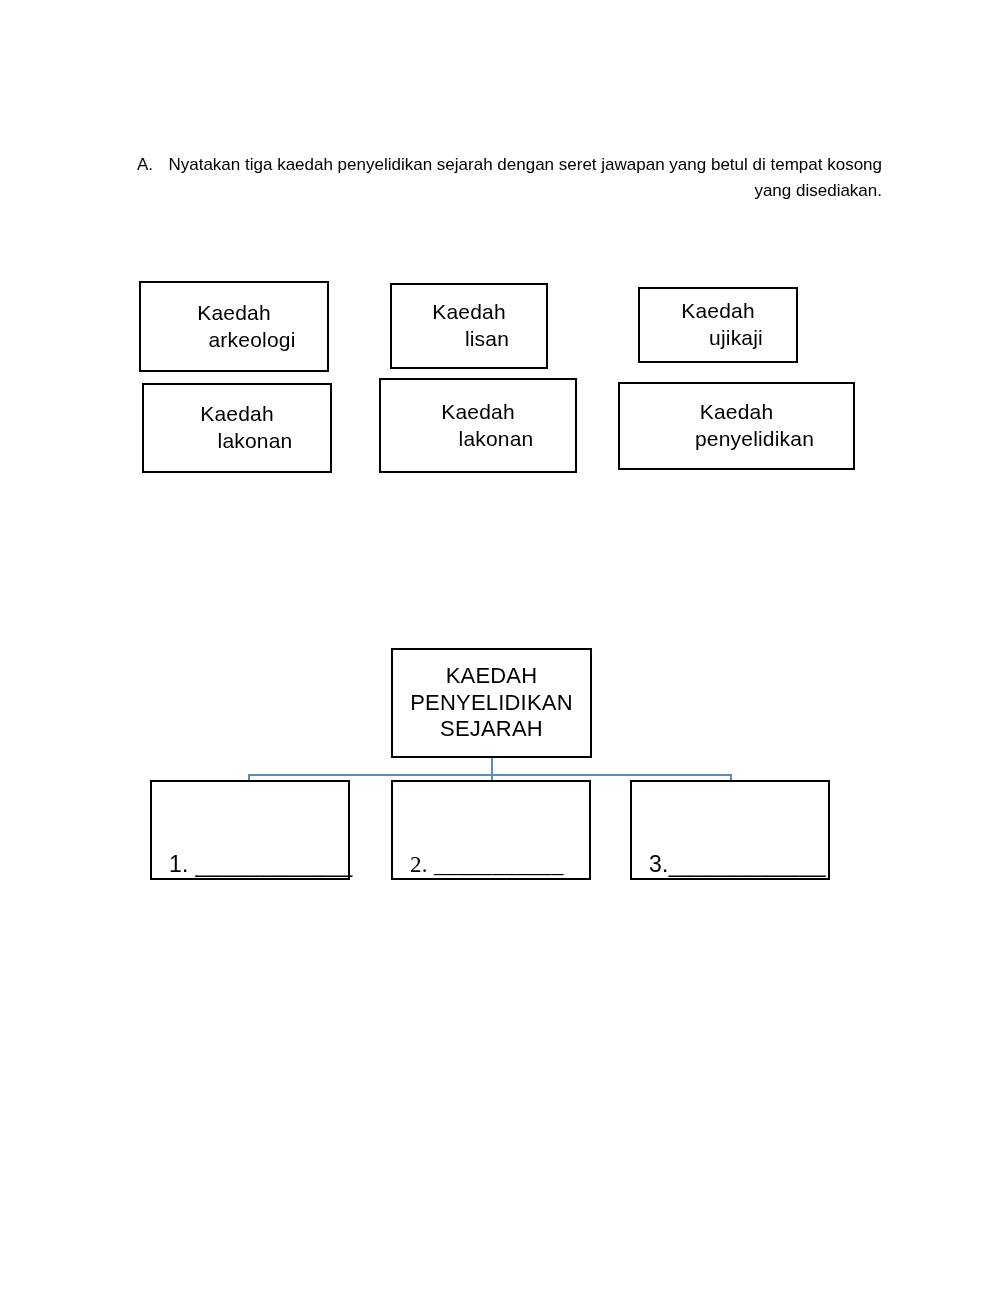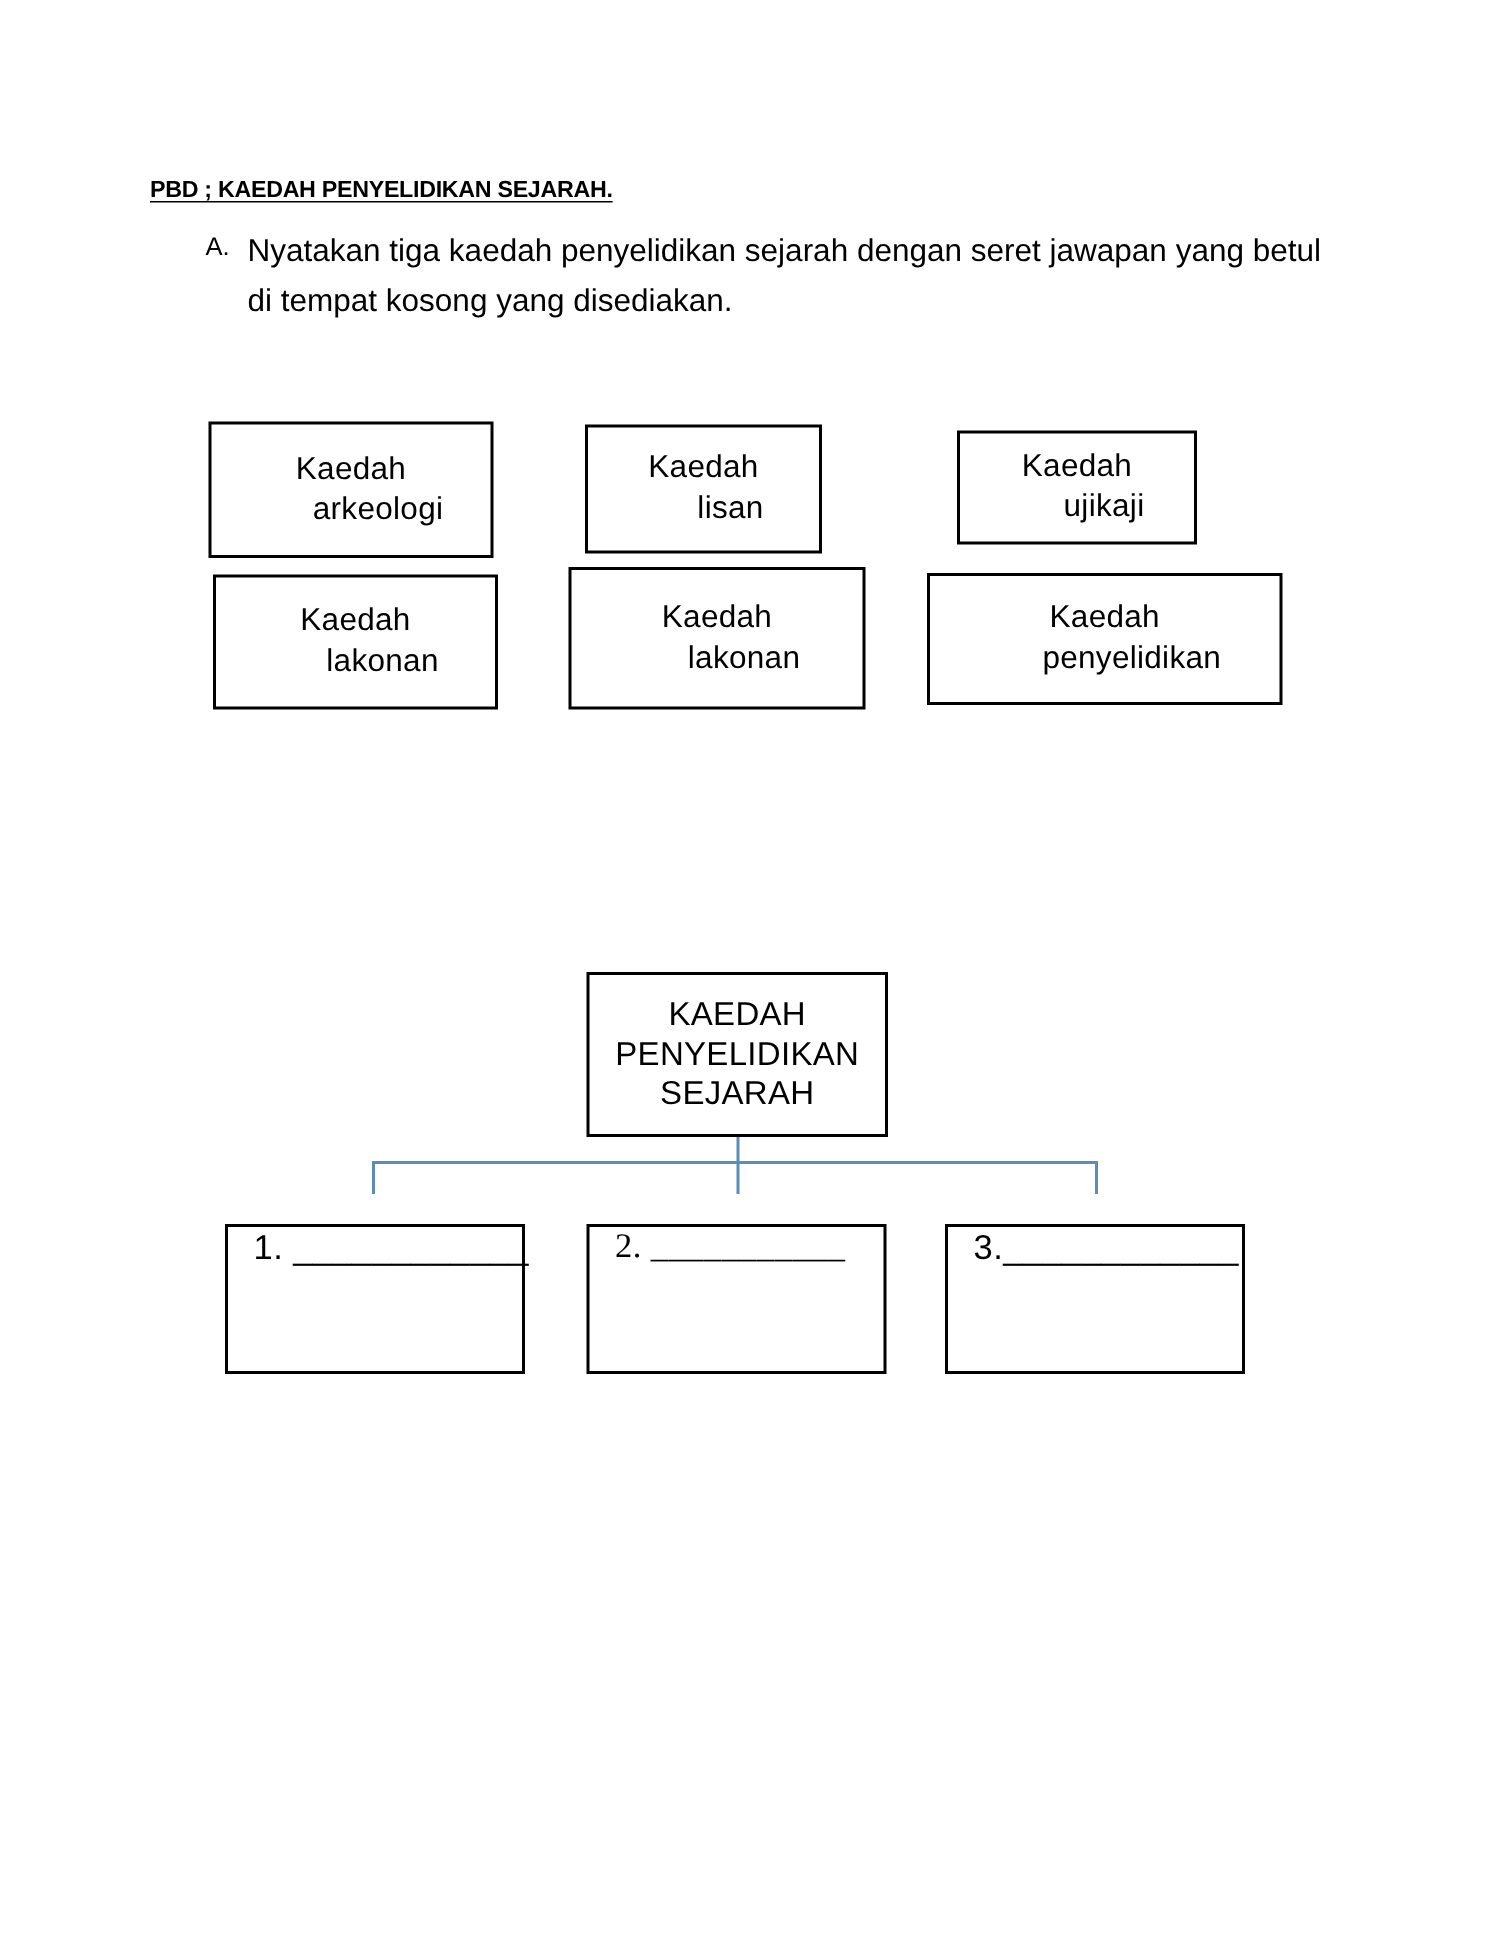--- a/index.html
+++ b/index.html
@@ -43,22 +43,23 @@
     align-items: flex-start;
   }
   #instruction .marker {
     flex: 0 0 auto;
     width: 28px;
     font-size: 17px;
     line-height: 1.55;
   }
   #instruction .body {
     flex: 1 1 auto;
-    font-size: 21px;
+    font-size: 17px;
     line-height: 1.55;
+    text-align: right;
   }
 
   
   .opt-box {
     position: absolute;
     box-sizing: border-box;
     border: 2px solid #000000;
     background: #ffffff;
     display: flex;
     align-items: center;
@@ -125,38 +126,37 @@
     height: 22px;
   }
 
   
   .ans-box {
     position: absolute;
     box-sizing: border-box;
     border: 2px solid #000000;
     background: #ffffff;
     display: flex;
-    align-items: flex-start;
-    top: 816px;
+    align-items: flex-end;
+    top: 780px;
     height: 100px;
     width: 200px;
     font-size: 23px;
     letter-spacing: 0.3px;
   }
   .ans-box .ans-text {
     padding-left: 17px;
     white-space: pre;
   }
 </style>
 </head>
 <body>
 
 <div id="page">
 
-  <div id="heading">PBD ; KAEDAH PENYELIDIKAN SEJARAH.</div>
 
   <div id="instruction">
     <span class="marker">A.</span>
     <span class="body">Nyatakan tiga kaedah penyelidikan sejarah dengan seret jawapan yang betul di tempat kosong yang disediakan.</span>
   </div>
 
   <div class="opt-box" style="left:139px; top:281px; width:190px; height:91px;">
     <span>
       <span>Kaedah</span><span class="line2">arkeologi</span>
     </span>

